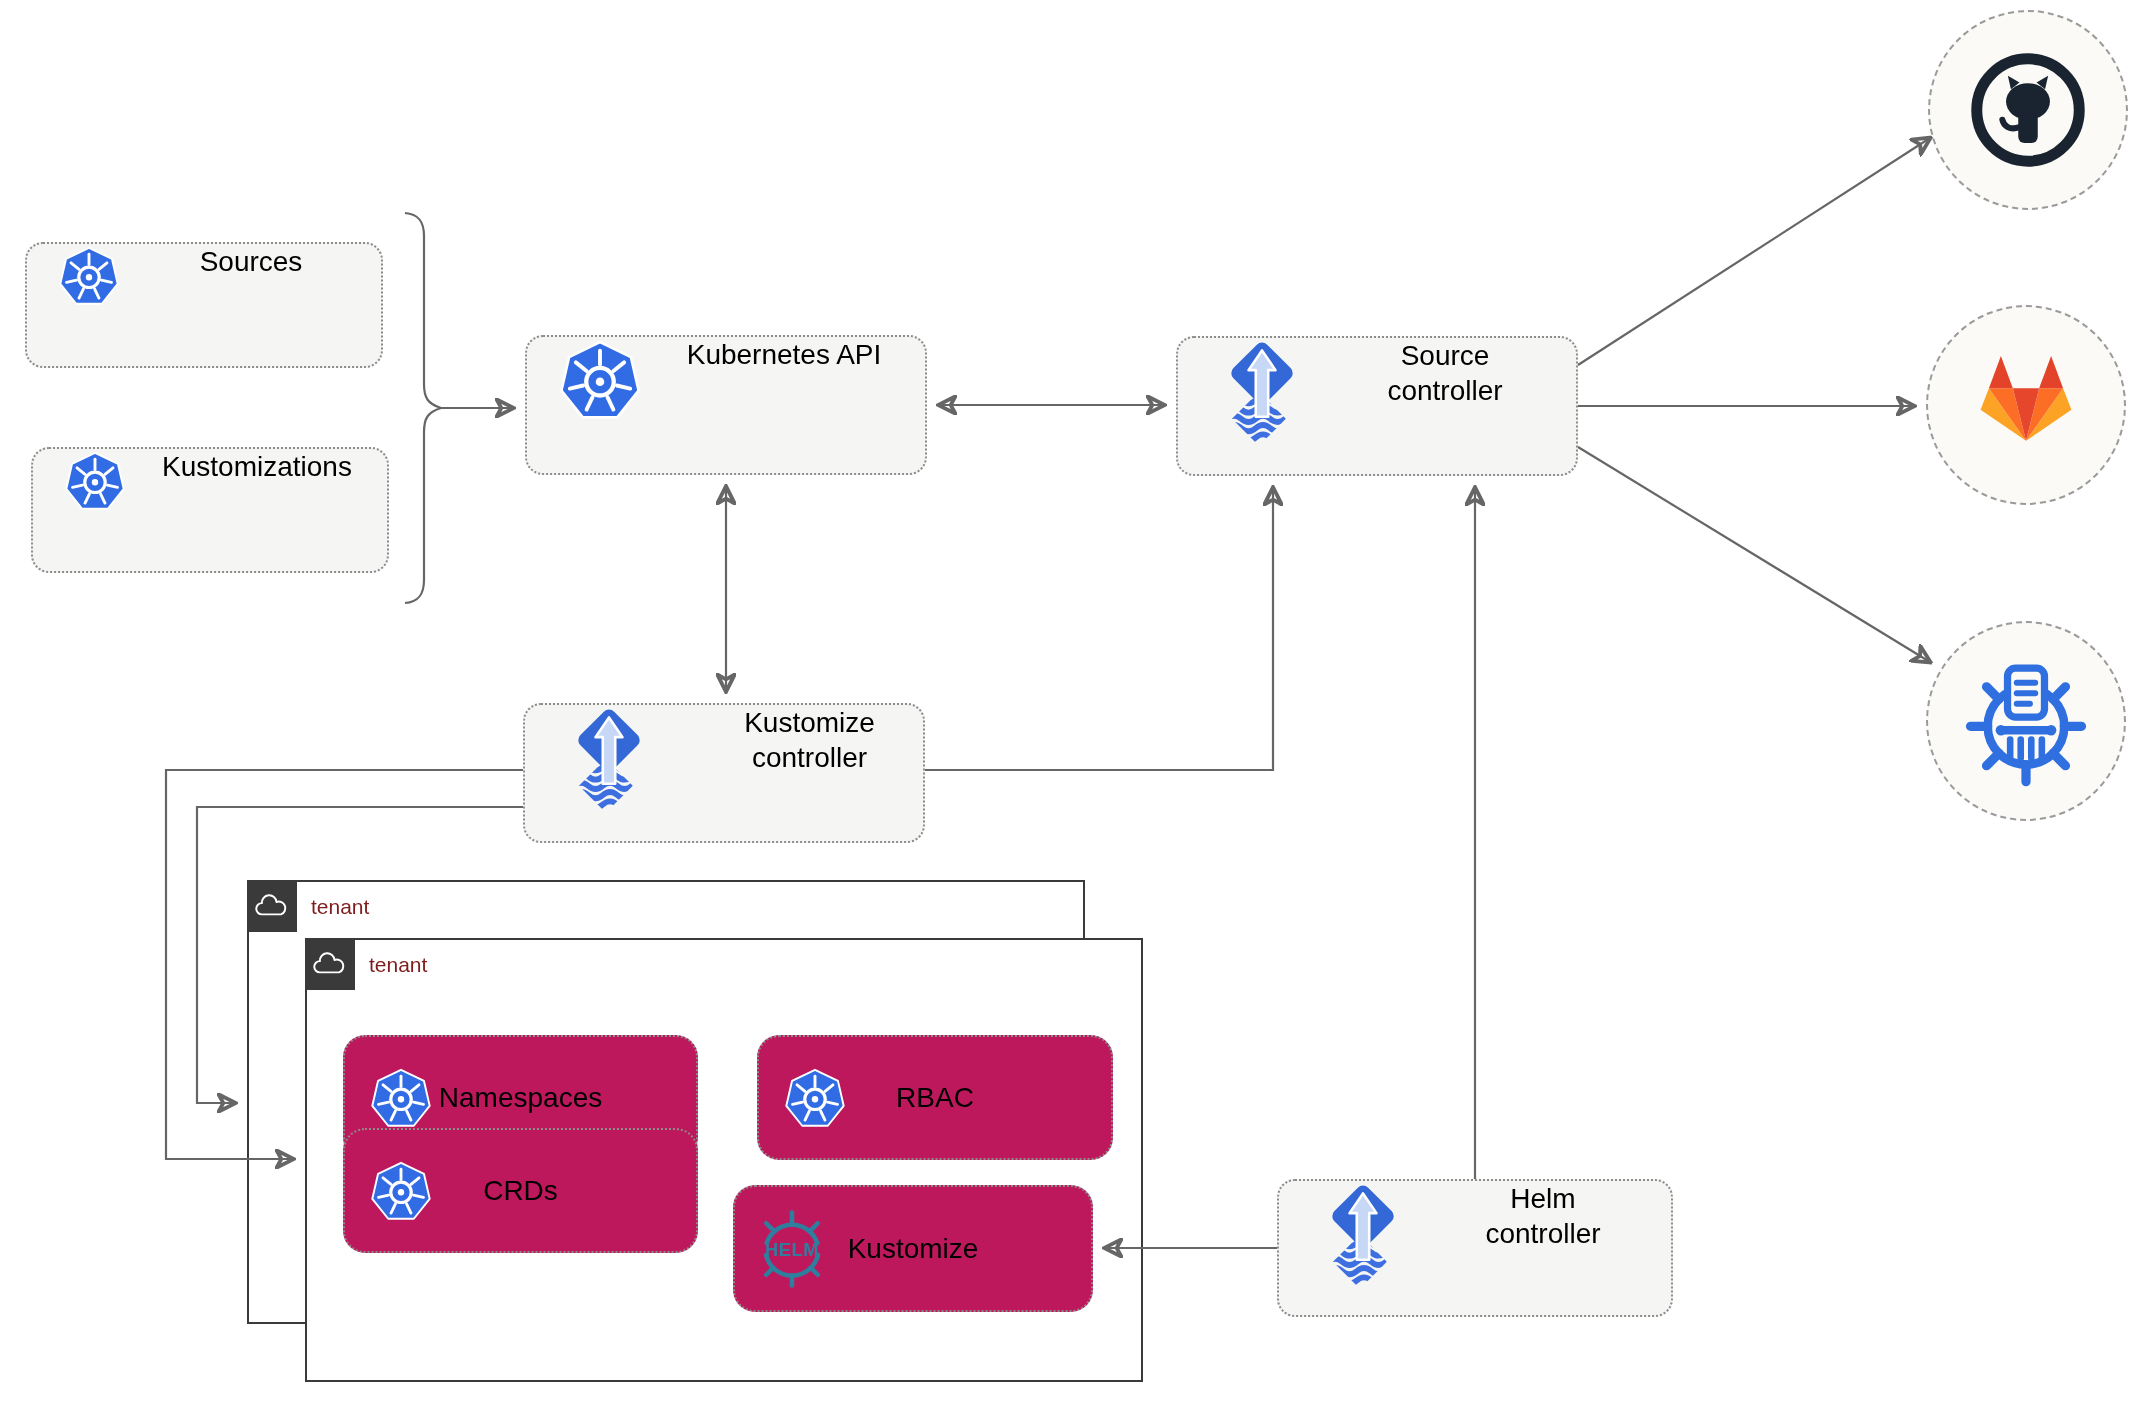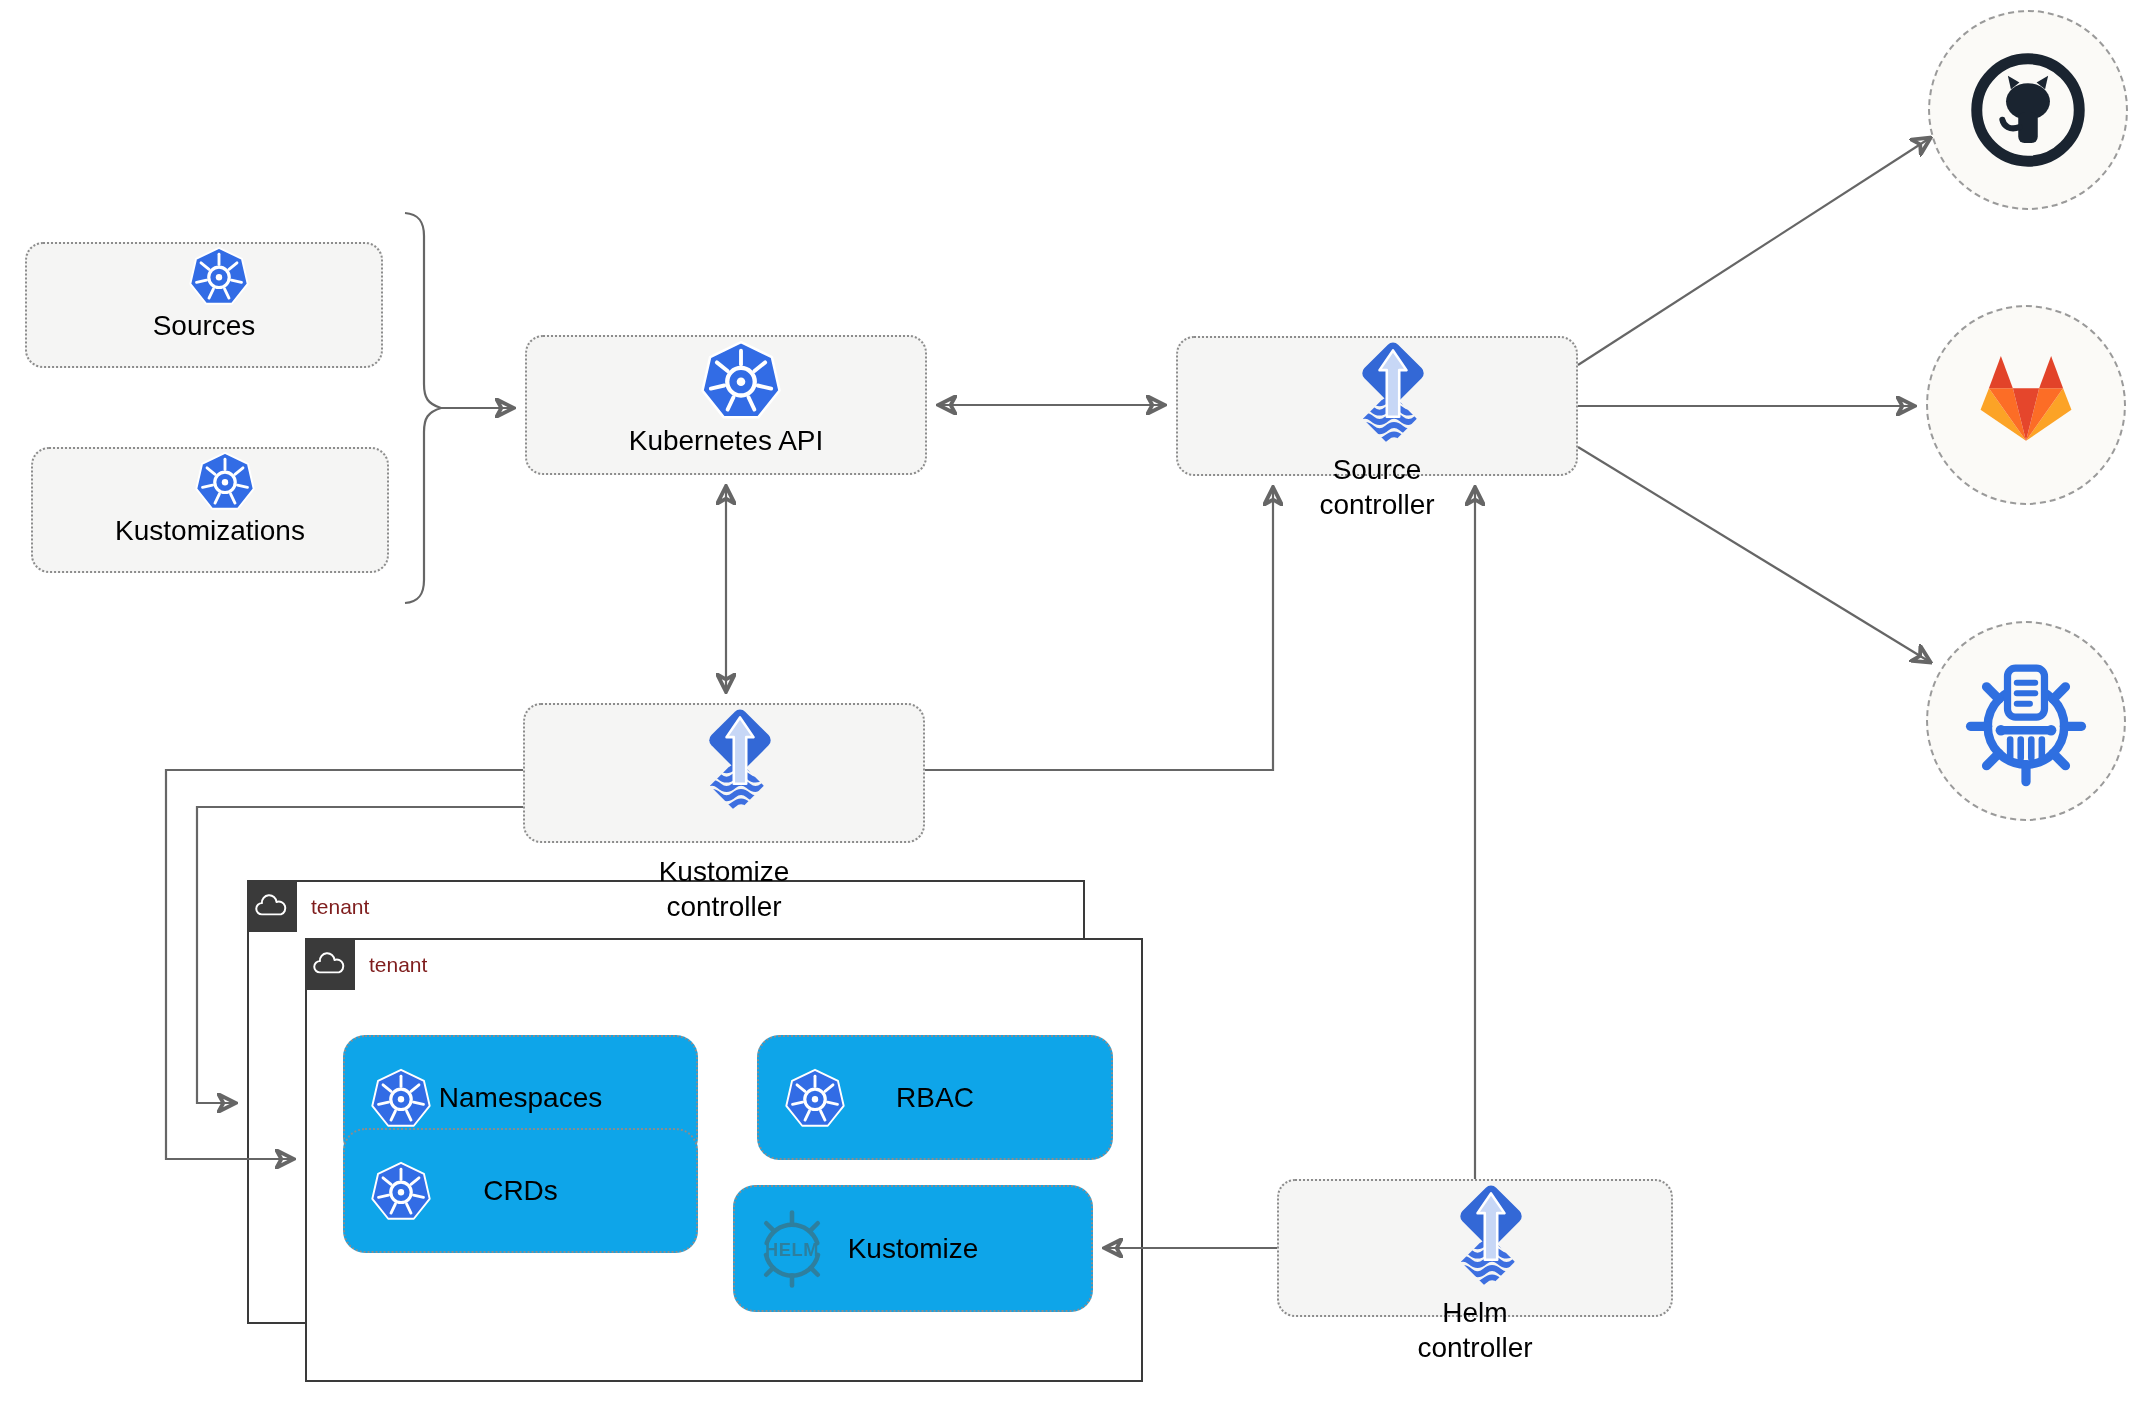--- a/index.html
+++ b/index.html
@@ -7,21 +7,21 @@
     position:relative;width:2144px;height:1407px;background:#ffffff;
     font-family:"Liberation Sans",sans-serif;color:#000;overflow:hidden;
   }
   
   svg.wires{position:absolute;left:0;top:0;width:2144px;height:1407px;pointer-events:none;z-index:30;}
   svg.wires path,svg.wires line{stroke:#666;stroke-width:2.2;fill:none;}
 
   
   .node{
     position:absolute;background:#f5f5f4;border:2px dotted #8c8c8c;border-radius:18px;
-    display:flex;align-items:center;box-sizing:border-box;z-index:10;flex-direction:column;
+    display:flex;box-sizing:border-box;z-index:10;
   }
   .node .lbl{flex:1;text-align:center;font-size:28px;line-height:1.25;color:#000;}
   .node .lbl.two-line{white-space:pre-line;}
   .icon{flex:0 0 auto;display:block;}
 
   #sources       {left:25px;  top:242px; width:358px; height:126px;}
   #kustomizations{left:31px;  top:447px; width:358px; height:126px;}
   #k8s-api       {left:525px; top:335px; width:402px; height:140px;}
   #source-ctrl   {left:1176px;top:336px; width:402px; height:140px;}
   #kustomize-ctrl{left:523px; top:703px; width:402px; height:140px;gap:35px;}
@@ -36,21 +36,21 @@
   .tenant .hdr{
     position:absolute;left:-2px;top:-2px;width:50px;height:52px;background:#3a3a3a;
     display:flex;align-items:center;justify-content:center;
   }
   .tenant .tlabel{
     position:absolute;left:62px;top:0;height:52px;line-height:50px;font-size:21px;color:#7f1d1d;
   }
 
   
   .inner{
-    position:absolute;background:#0ea5e9;border:2px dotted #8c8c8c;border-radius:22px;
+    position:absolute;background:#be185d;border:2px dotted #8c8c8c;border-radius:22px;
     box-sizing:border-box;z-index:12;
   }
   .inner .icon{position:absolute;left:24px;top:50%;transform:translateY(-50%);}
   .inner .lbl{
     position:absolute;left:0;right:0;top:50%;transform:translateY(-50%);
     text-align:center;font-size:28px;color:#000;
   }
   #namespaces{left:343px;top:1035px;width:355px;height:125px;}
   #rbac      {left:757px;top:1035px;width:356px;height:125px;}
   #crds      {left:343px;top:1128px;width:355px;height:125px;}

